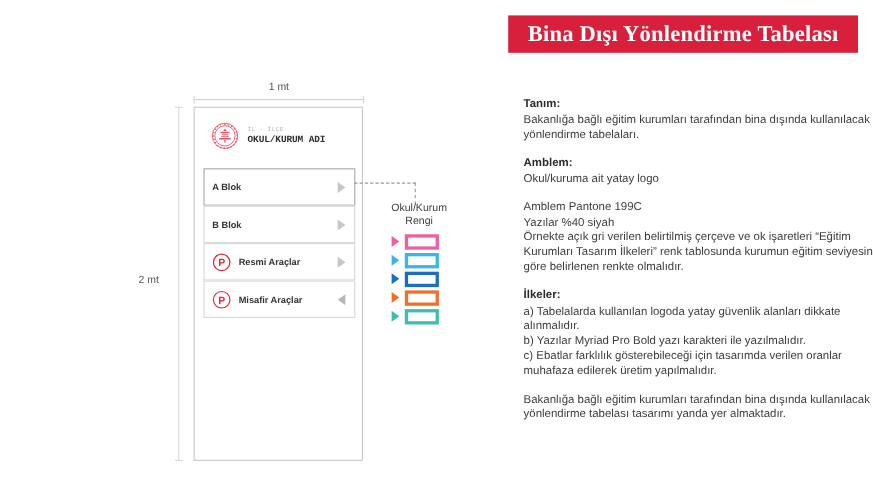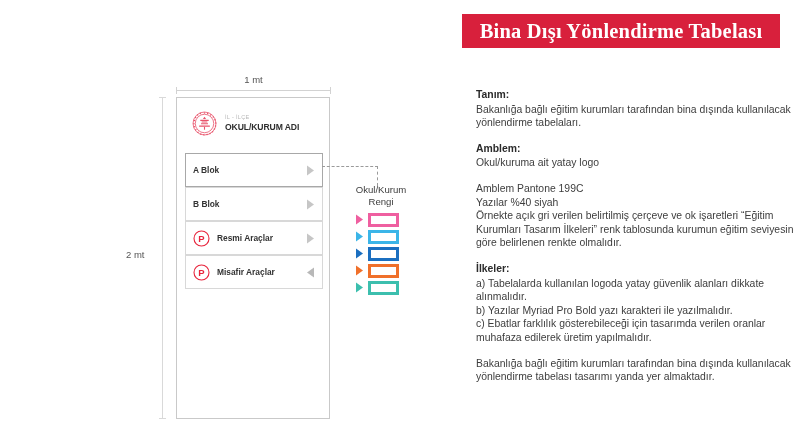--- a/index.html
+++ b/index.html
@@ -122,21 +122,21 @@
 
   
   #logo-lockup {
     position: absolute;
     left: 14px; top: 12px;
     display: flex;
     align-items: center;
     gap: 7px;
   }
   #emblem-icon { width: 27px; height: 27px; flex: none; }
-  #logo-text { line-height: 1.05; }
+  #logo-text { line-height: 1.05; font-family: Liberation Mono, monospace; }
   #logo-subtitle {
     font-size: 5.6px;
     color: #b9b9b9;
     letter-spacing: 0.3px;
     display: block;
     margin-bottom: 2px;
   }
   #logo-title {
     font-size: 8.6px;
     font-weight: bold;

